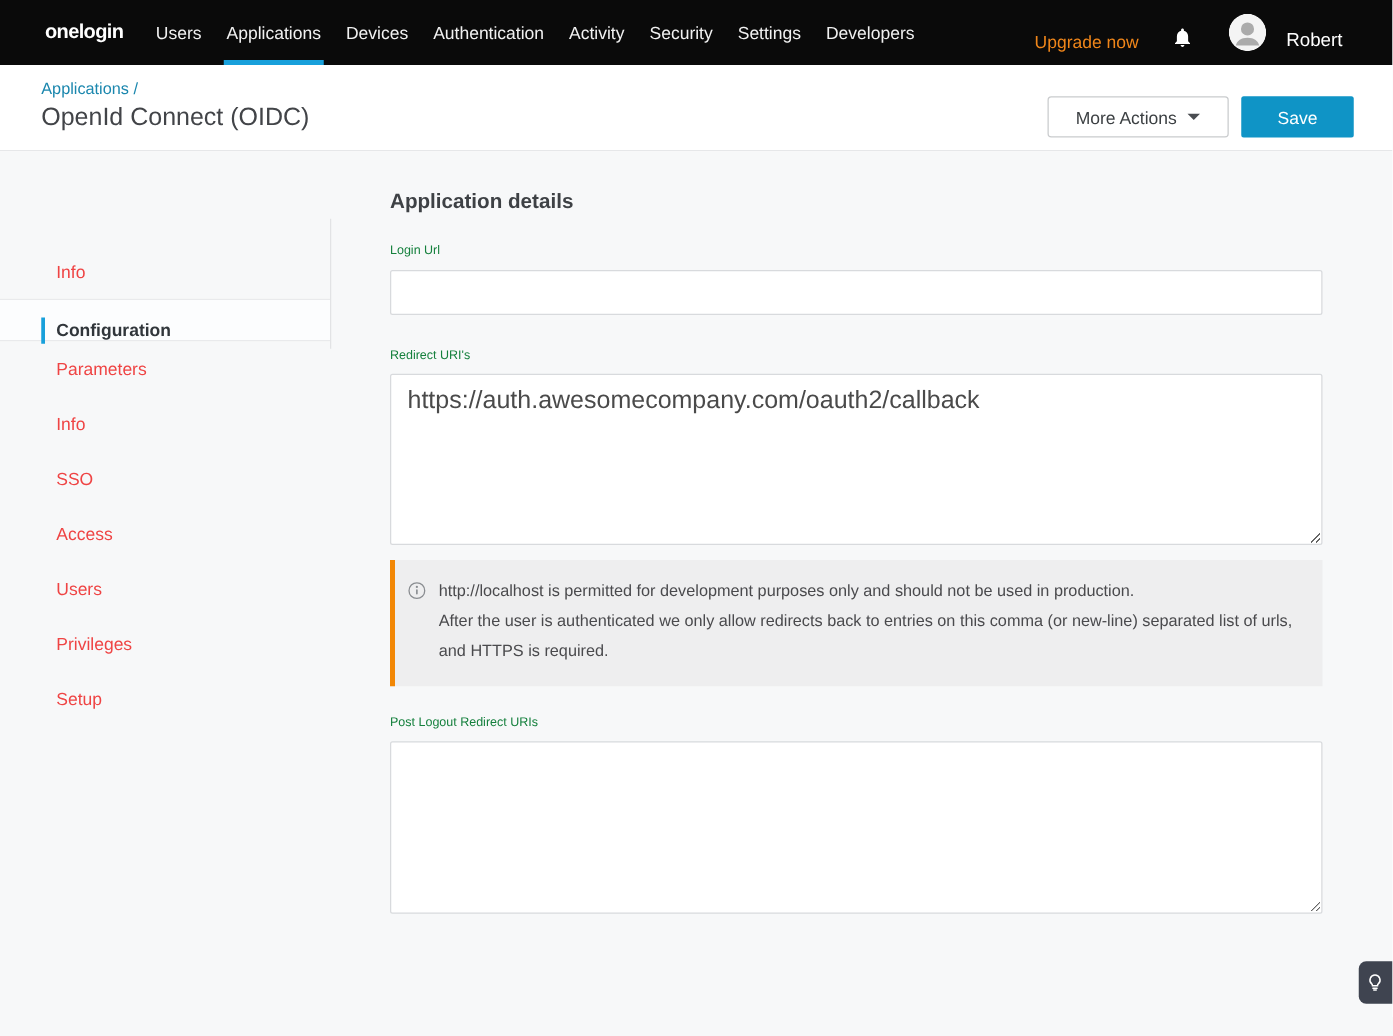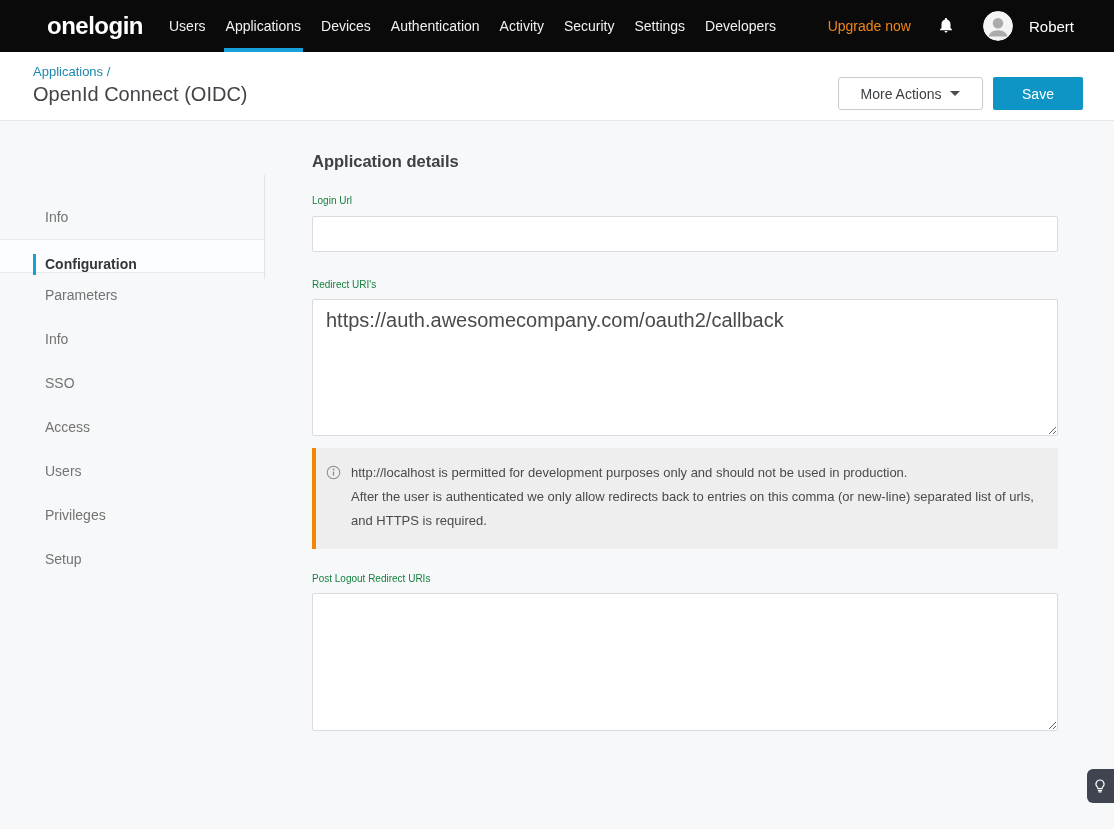--- a/index.html
+++ b/index.html
@@ -1,27 +1,27 @@
 <!DOCTYPE html>
 <html><head>
 <meta charset="utf-8">
 <style>
   * { margin:0; padding:0; box-sizing:border-box; }
   html,body { width:1114px; height:829px; overflow:hidden; background:#fff;
     font-family:"Liberation Sans", sans-serif; }
 
   
   .navbar { height:52px; background:#0a0a0a; display:flex; align-items:center; position:relative; }
-  .logo { color:#fff; font-size:24px; font-weight:bold; letter-spacing:-0.5px; margin-left:47px; }
+  .logo { color:#fff; font-size:16px; font-weight:bold; letter-spacing:-0.5px; margin-left:36px; }
   .nav-menu { display:flex; height:52px; margin-left:16px; }
   .nav-item { color:#f1f1f1; font-size:14px; line-height:52px; height:52px; margin:0 10px;
     position:relative; cursor:pointer; white-space:nowrap; }
   .nav-item.active::after { content:""; position:absolute; left:-2px; right:-2px; bottom:0;
     height:4px; background:#18a0db; }
-  .nav-right { margin-left:auto; display:flex; align-items:center; padding-right:40px; }
+  .nav-right { margin-left:auto; display:flex; align-items:flex-end; padding-right:40px; }
   .upgrade { color:#f0861a; font-size:14px; margin-right:26px; cursor:pointer; }
   .bell { width:18px; height:20px; margin-right:28px; cursor:pointer; }
   .avatar { width:30px; height:30px; border-radius:50%; overflow:hidden; margin-right:16px; cursor:pointer; }
   .username { color:#fff; font-size:15px; cursor:pointer; }
 
   
   .page-header { height:69px; background:#fff; border-bottom:1px solid #e6e7e9;
     display:flex; align-items:flex-start; position:relative; }
   .crumb-wrap { margin:10px 0 0 33px; }
   .breadcrumb { color:#1b87ae; font-size:13px; cursor:pointer; }
@@ -33,21 +33,21 @@
   .caret { width:0; height:0; border-left:5px solid transparent; border-right:5px solid transparent;
     border-top:5px solid #4a4d51; }
   .btn-save { height:33px; width:90px; background:#0f94c6; border:none; border-radius:2px;
     color:#fff; font-size:14px; margin-left:10px; cursor:pointer; font-family:inherit; }
 
   
   .content { position:relative; height:708px; background:#f7f8f9; }
   .side-scroll-line { position:absolute; left:264px; top:54px; width:1px; height:104px; background:#e2e3e5; }
 
   .sidebar { position:absolute; left:0; top:0; width:264px; padding-top:74px; }
-  .side-item { height:44px; line-height:44px; padding-left:45px; font-size:14px; color:#737373;
+  .side-item { height:44px; line-height:44px; padding-left:45px; font-size:14px; color:#ef4444;
     cursor:pointer; position:relative; }
   .side-item.active { background:#fcfdfe; border-top:1px solid #e9eaec; border-bottom:1px solid #e9eaec;
     height:34px; line-height:48px; font-weight:bold; color:#31363b; }
   .side-accent { display:none; }
   .side-item.active .side-accent { display:block; position:absolute; left:33px; top:14px;
     width:3px; height:21px; background:#18a0db; }
 
   .main { position:absolute; left:312px; top:0; width:746px; padding-top:31px; }
   .section-title { font-size:16.5px; font-weight:bold; color:#3e4145; }
   .field-label { display:block; font-size:10px; color:#15803d; margin-top:24px; }

